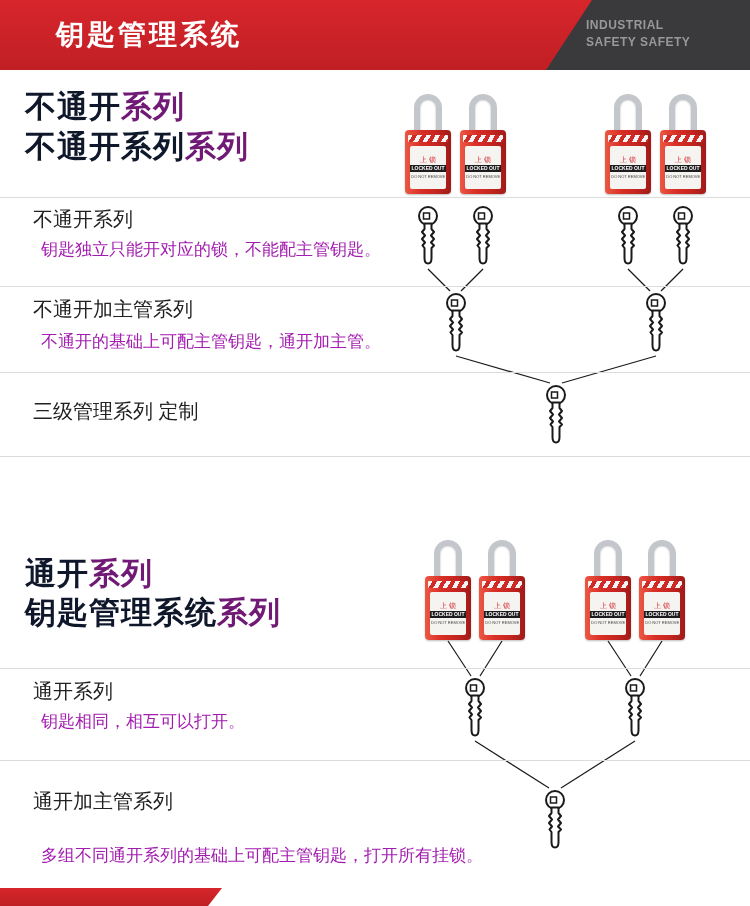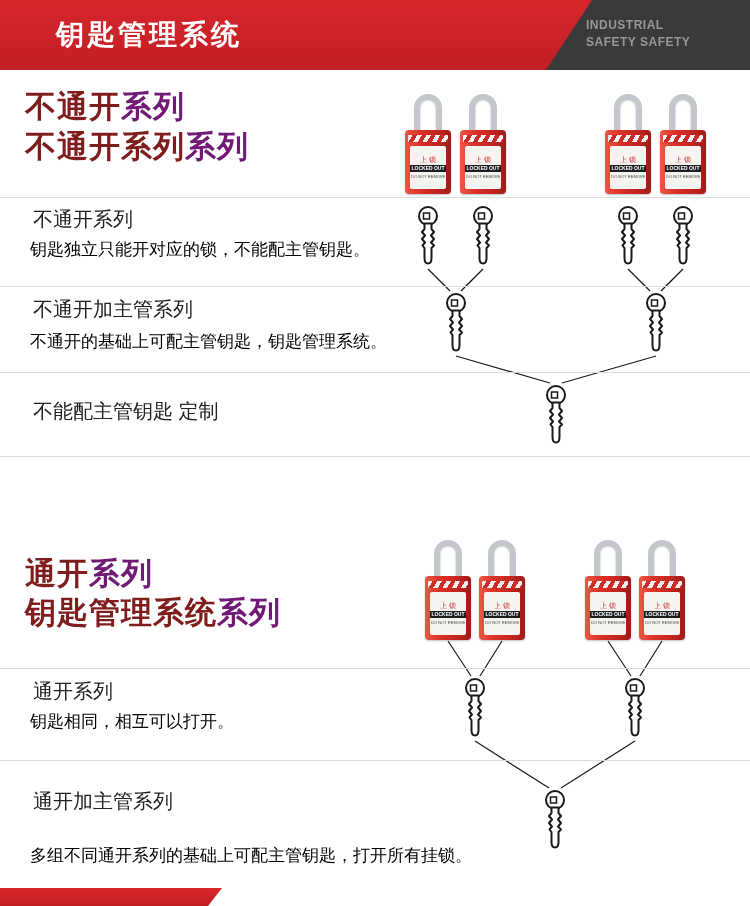--- a/index.html
+++ b/index.html
@@ -11,26 +11,26 @@
   .header { position:absolute; top:0; left:0; width:750px; height:70px; background:#3a3a3c;padding-left:48px; }
   .header-red { position:absolute; inset:0; background:linear-gradient(180deg,#d7262c,#c01f24);
                 clip-path:polygon(0 0, 592px 0, 546px 70px, 0 70px); }
   .header-title { position:absolute; left:56px; top:50%; transform:translateY(-50%);
                   color:#fff; font-size:28px; font-weight:bold; letter-spacing:3px; }
   .brand { position:absolute; left:586px; top:17px; color:#98989b; font-weight:bold;
            font-size:12px; line-height:17px; letter-spacing:.5px; }
 
   
   .sec-title { position:absolute; font-size:31px; font-weight:bold; letter-spacing:1px; white-space:nowrap; }
-  .sec-title .red { color:#7f1d1d; }
+  .sec-title .red { color:#0f172a; }
   .sec-title .blk { color:#701a75; }
 
   
   .row-label { position:absolute; font-size:20px; color:#222; white-space:nowrap; }
-  .row-desc  { position:absolute; font-size:17px; color:#000000; white-space:nowrap; }
+  .row-desc  { position:absolute; font-size:17px; color:#a21caf; white-space:nowrap;margin-left:11px; }
   .hr { position:absolute; left:0; width:750px; height:1px; background:#dcdcdc; }
 
   
   .padlock { position:absolute; width:46px; height:102px; }
   .shackle { position:absolute; top:2px; left:50%; margin-left:-14px; width:28px; height:38px;
              border:6px solid #c3c6ca; border-bottom:none; border-radius:14px 14px 0 0;
              box-shadow:inset 0 0 2px rgba(0,0,0,.35); }
   .lock-body { position:absolute; top:38px; left:0; width:46px; height:64px; border-radius:4px;
                background:linear-gradient(90deg,#ec5844 0%,#d92f26 35%,#c32420 70%,#9f1b18 100%);
                box-shadow:0 1px 2px rgba(0,0,0,.25); }
@@ -91,24 +91,24 @@
   <div class="sec-title" style="left:25px; top:126px">
     <span class="red">不通开系列</span><span class="blk">系列</span>
   </div>
 
   <div class="hr" style="top:197px"></div>
   <div class="row-label" style="left:33px; top:206px">不通开系列</div>
   <div class="row-desc" style="left:30px; top:238px">钥匙独立只能开对应的锁，不能配主管钥匙。</div>
 
   <div class="hr" style="top:286px"></div>
   <div class="row-label" style="left:33px; top:296px">不通开加主管系列</div>
-  <div class="row-desc" style="left:30px; top:330px">不通开的基础上可配主管钥匙，钥匙管理系统。</div>
+  <div class="row-desc" style="left:30px; top:330px">不通开的基础上可配主管钥匙，通开加主管。</div>
 
   <div class="hr" style="top:372px"></div>
-  <div class="row-label" style="left:33px; top:398px">不能配主管钥匙 定制</div>
+  <div class="row-label" style="left:33px; top:398px">三级管理系列 定制</div>
   <div class="hr" style="top:456px"></div>
 
   <div class="sec-title" style="left:25px; top:553px">
     <span class="red">通开</span><span class="blk">系列</span>
   </div>
   <div class="sec-title" style="left:25px; top:592px">
     <span class="red">钥匙管理系统</span><span class="blk">系列</span>
   </div>
 
   <div class="hr" style="top:668px"></div>

